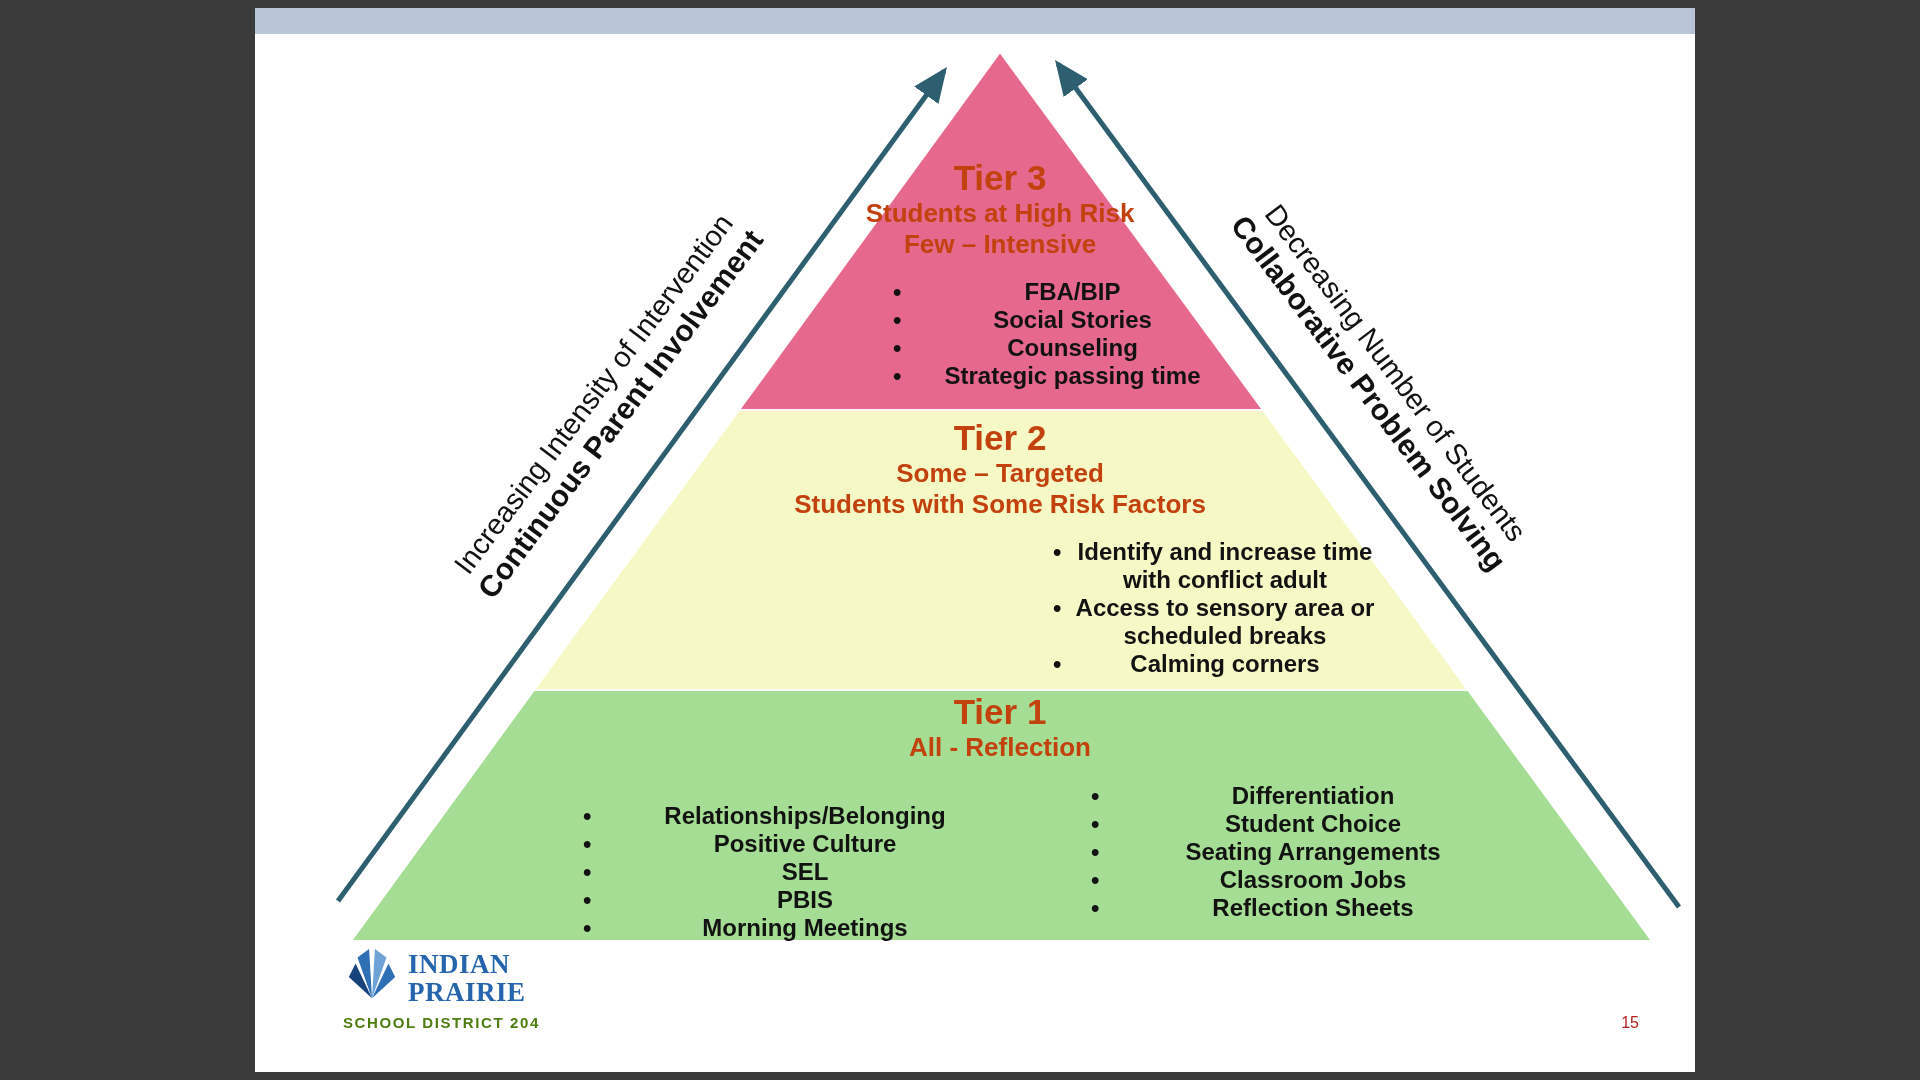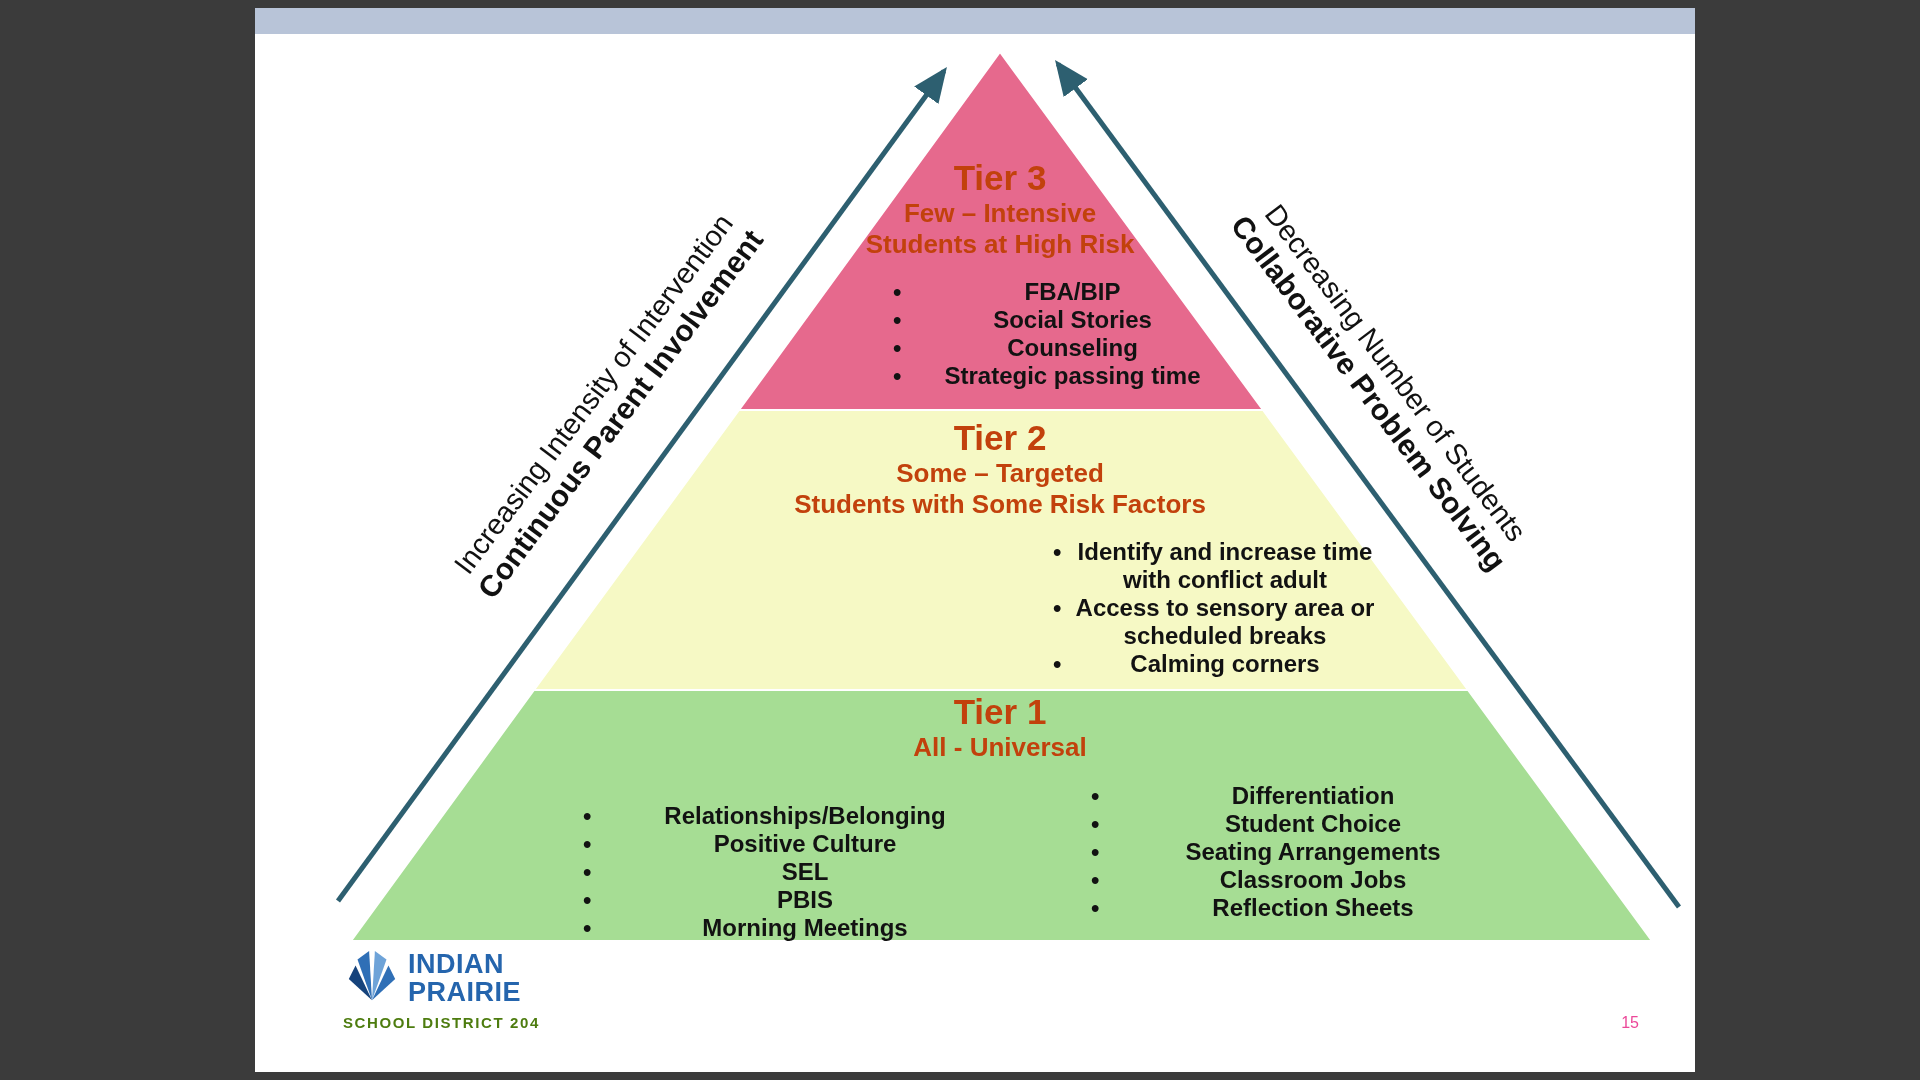--- a/index.html
+++ b/index.html
@@ -44,29 +44,29 @@
   #t1-right   { left: 828px; top: 774px; width: 430px; }
 
   .side-label {
     position: absolute; width: 620px; text-align: center;
     color: #111; font-size: 29px; line-height: 33px;
   }
   .side-label .l2 { font-weight: bold; font-size: 30px; }
   #left-label  { left: 42px;  top: 363px; transform: rotate(-53deg); }
   #right-label { left: 817px; top: 342px; transform: rotate(53deg); }
 
-  .logo { position: absolute; left: 88px; top: 938px; display: flex; gap: 7px; align-items: flex-end; }
+  .logo { position: absolute; left: 88px; top: 938px; display: flex; gap: 7px; align-items: flex-start; font-family: Liberation Serif, serif; }
   .logo-name { color: #2565ad; font-weight: bold; font-size: 27px; line-height: 28px; letter-spacing: 0.5px; padding-top: 4px; }
   .logo-tagline {
     position: absolute; left: 88px; top: 1006px;
     color: #4d7c0f; font-weight: bold; font-size: 15px; letter-spacing: 1.6px;
   }
   .page-num {
     position: absolute; left: 1340px; top: 1006px; width: 44px;
-    text-align: right; color: #ec4899; font-size: 16px;
+    text-align: right; color: #b91c1c; font-size: 16px;
   }
 </style>
 </head>
 <body>
 
 <div class="slide">
 
   <div class="top-bar"></div>
 
   <svg class="pyramid-svg" width="1440" height="1064" viewBox="0 0 1440 1064">
@@ -88,22 +88,22 @@
     <div class="l1">Increasing Intensity of Intervention</div>
     <div class="l2">Continuous Parent Involvement</div>
   </div>
   <div class="side-label" id="right-label">
     <div class="l1">Decreasing Number of Students</div>
     <div class="l2">Collaborative Problem Solving</div>
   </div>
 
   <div class="tier-header" id="t3-header">
     <div class="tier-title">Tier 3</div>
+    <div class="tier-sub">Students at High Risk</div>
     <div class="tier-sub">Few – Intensive</div>
-    <div class="tier-sub">Students at High Risk</div>
   </div>
   <ul class="bullets" id="t3-bullets">
     <li>FBA/BIP</li>
     <li>Social Stories</li>
     <li>Counseling</li>
     <li>Strategic passing time</li>
   </ul>
 
   <div class="tier-header" id="t2-header">
     <div class="tier-title">Tier 2</div>
@@ -111,21 +111,21 @@
     <div class="tier-sub">Students with Some Risk Factors</div>
   </div>
   <ul class="bullets" id="t2-right">
     <li>Identify and increase time with conflict adult</li>
     <li>Access to sensory area or scheduled breaks</li>
     <li>Calming corners</li>
   </ul>
 
   <div class="tier-header" id="t1-header">
     <div class="tier-title">Tier 1</div>
-    <div class="tier-sub">All - Universal</div>
+    <div class="tier-sub">All - Reflection</div>
   </div>
   <ul class="bullets" id="t1-left">
     <li>Relationships/Belonging</li>
     <li>Positive Culture</li>
     <li>SEL</li>
     <li>PBIS</li>
     <li>Morning Meetings</li>
   </ul>
   <ul class="bullets" id="t1-right">
     <li>Differentiation</li>

